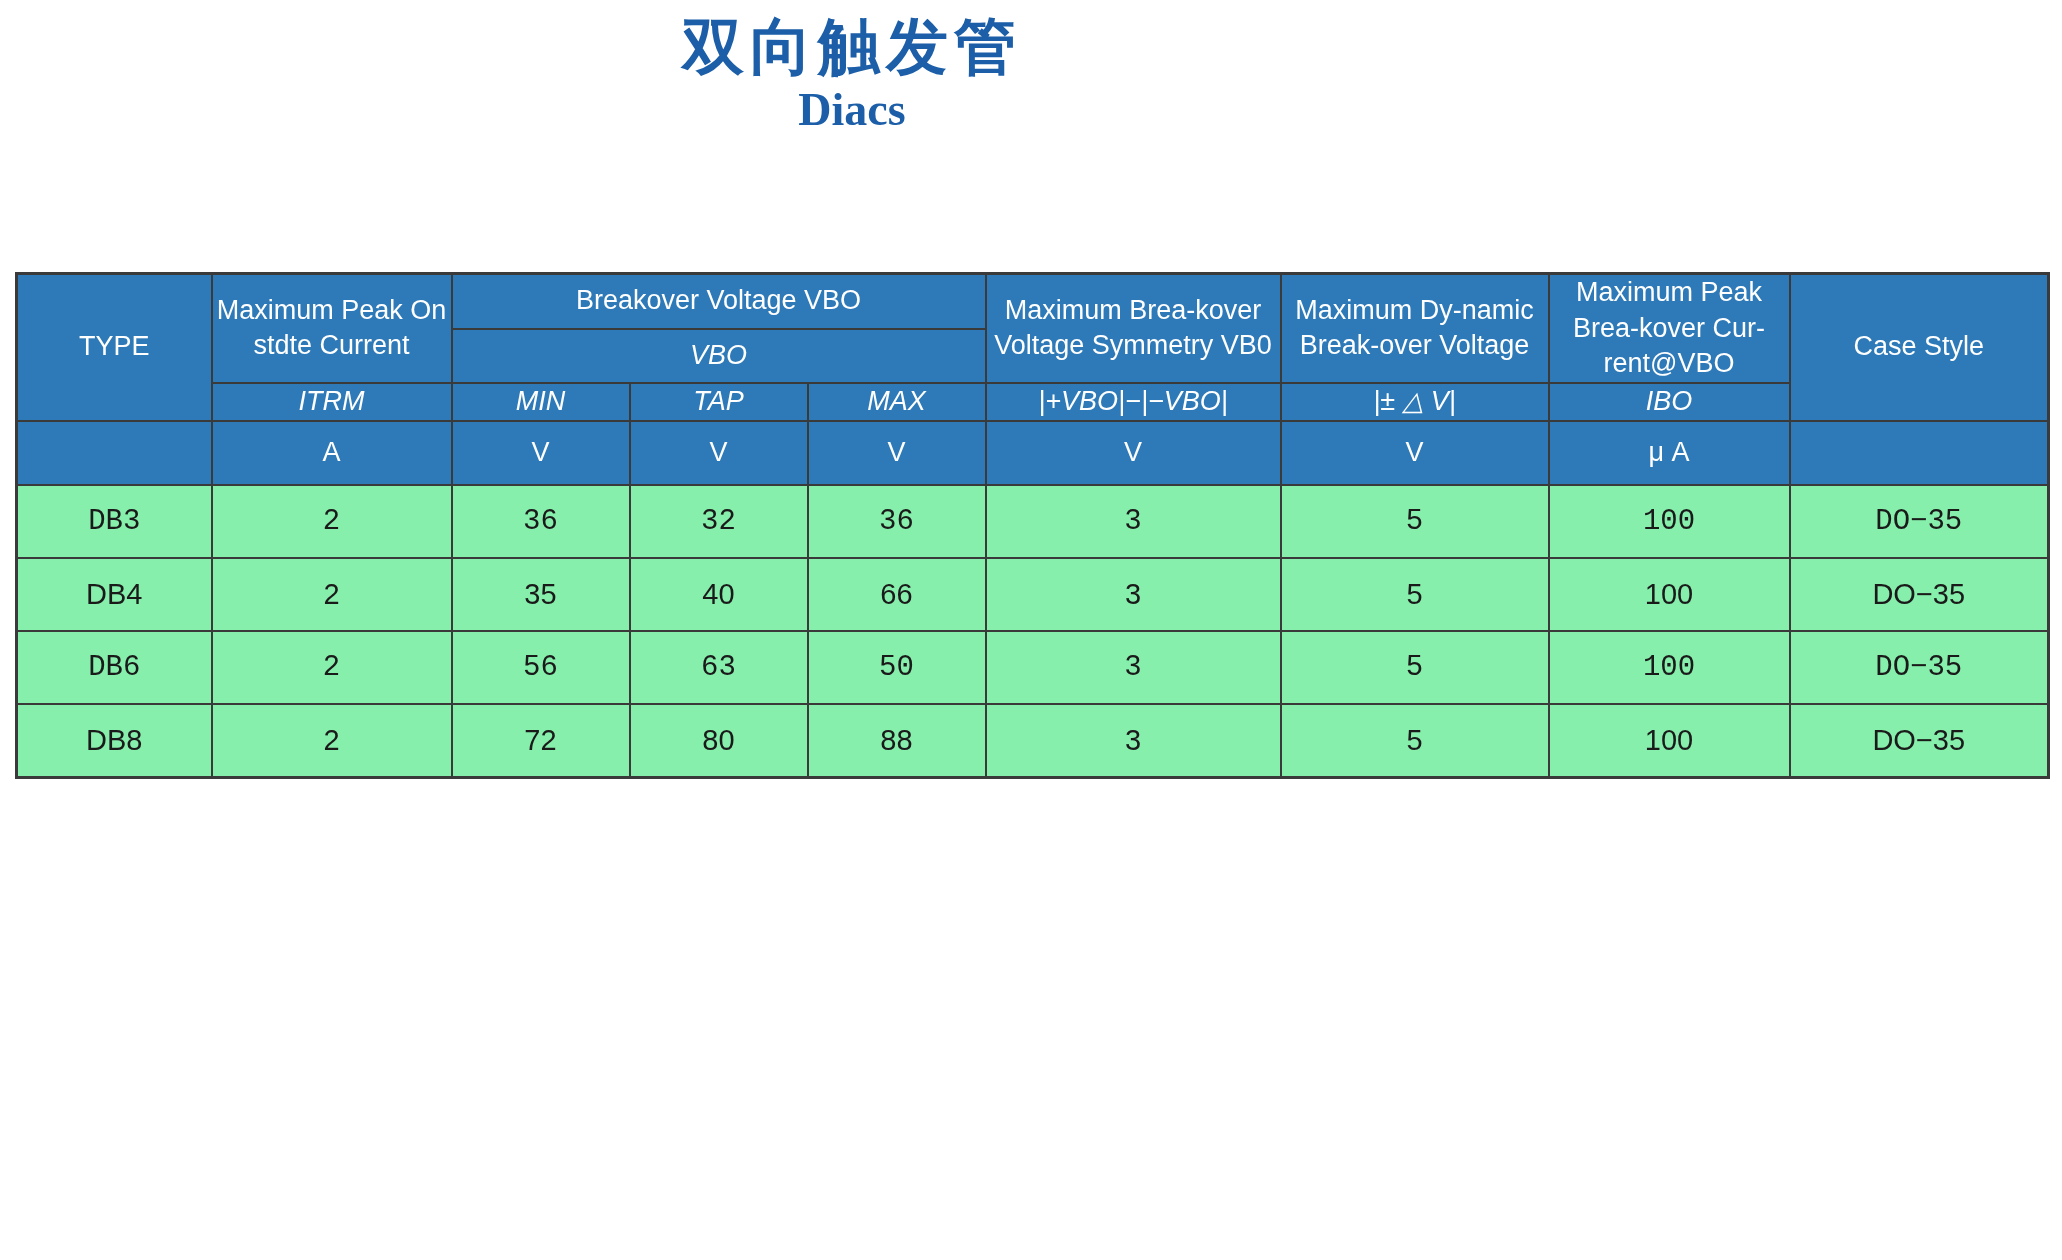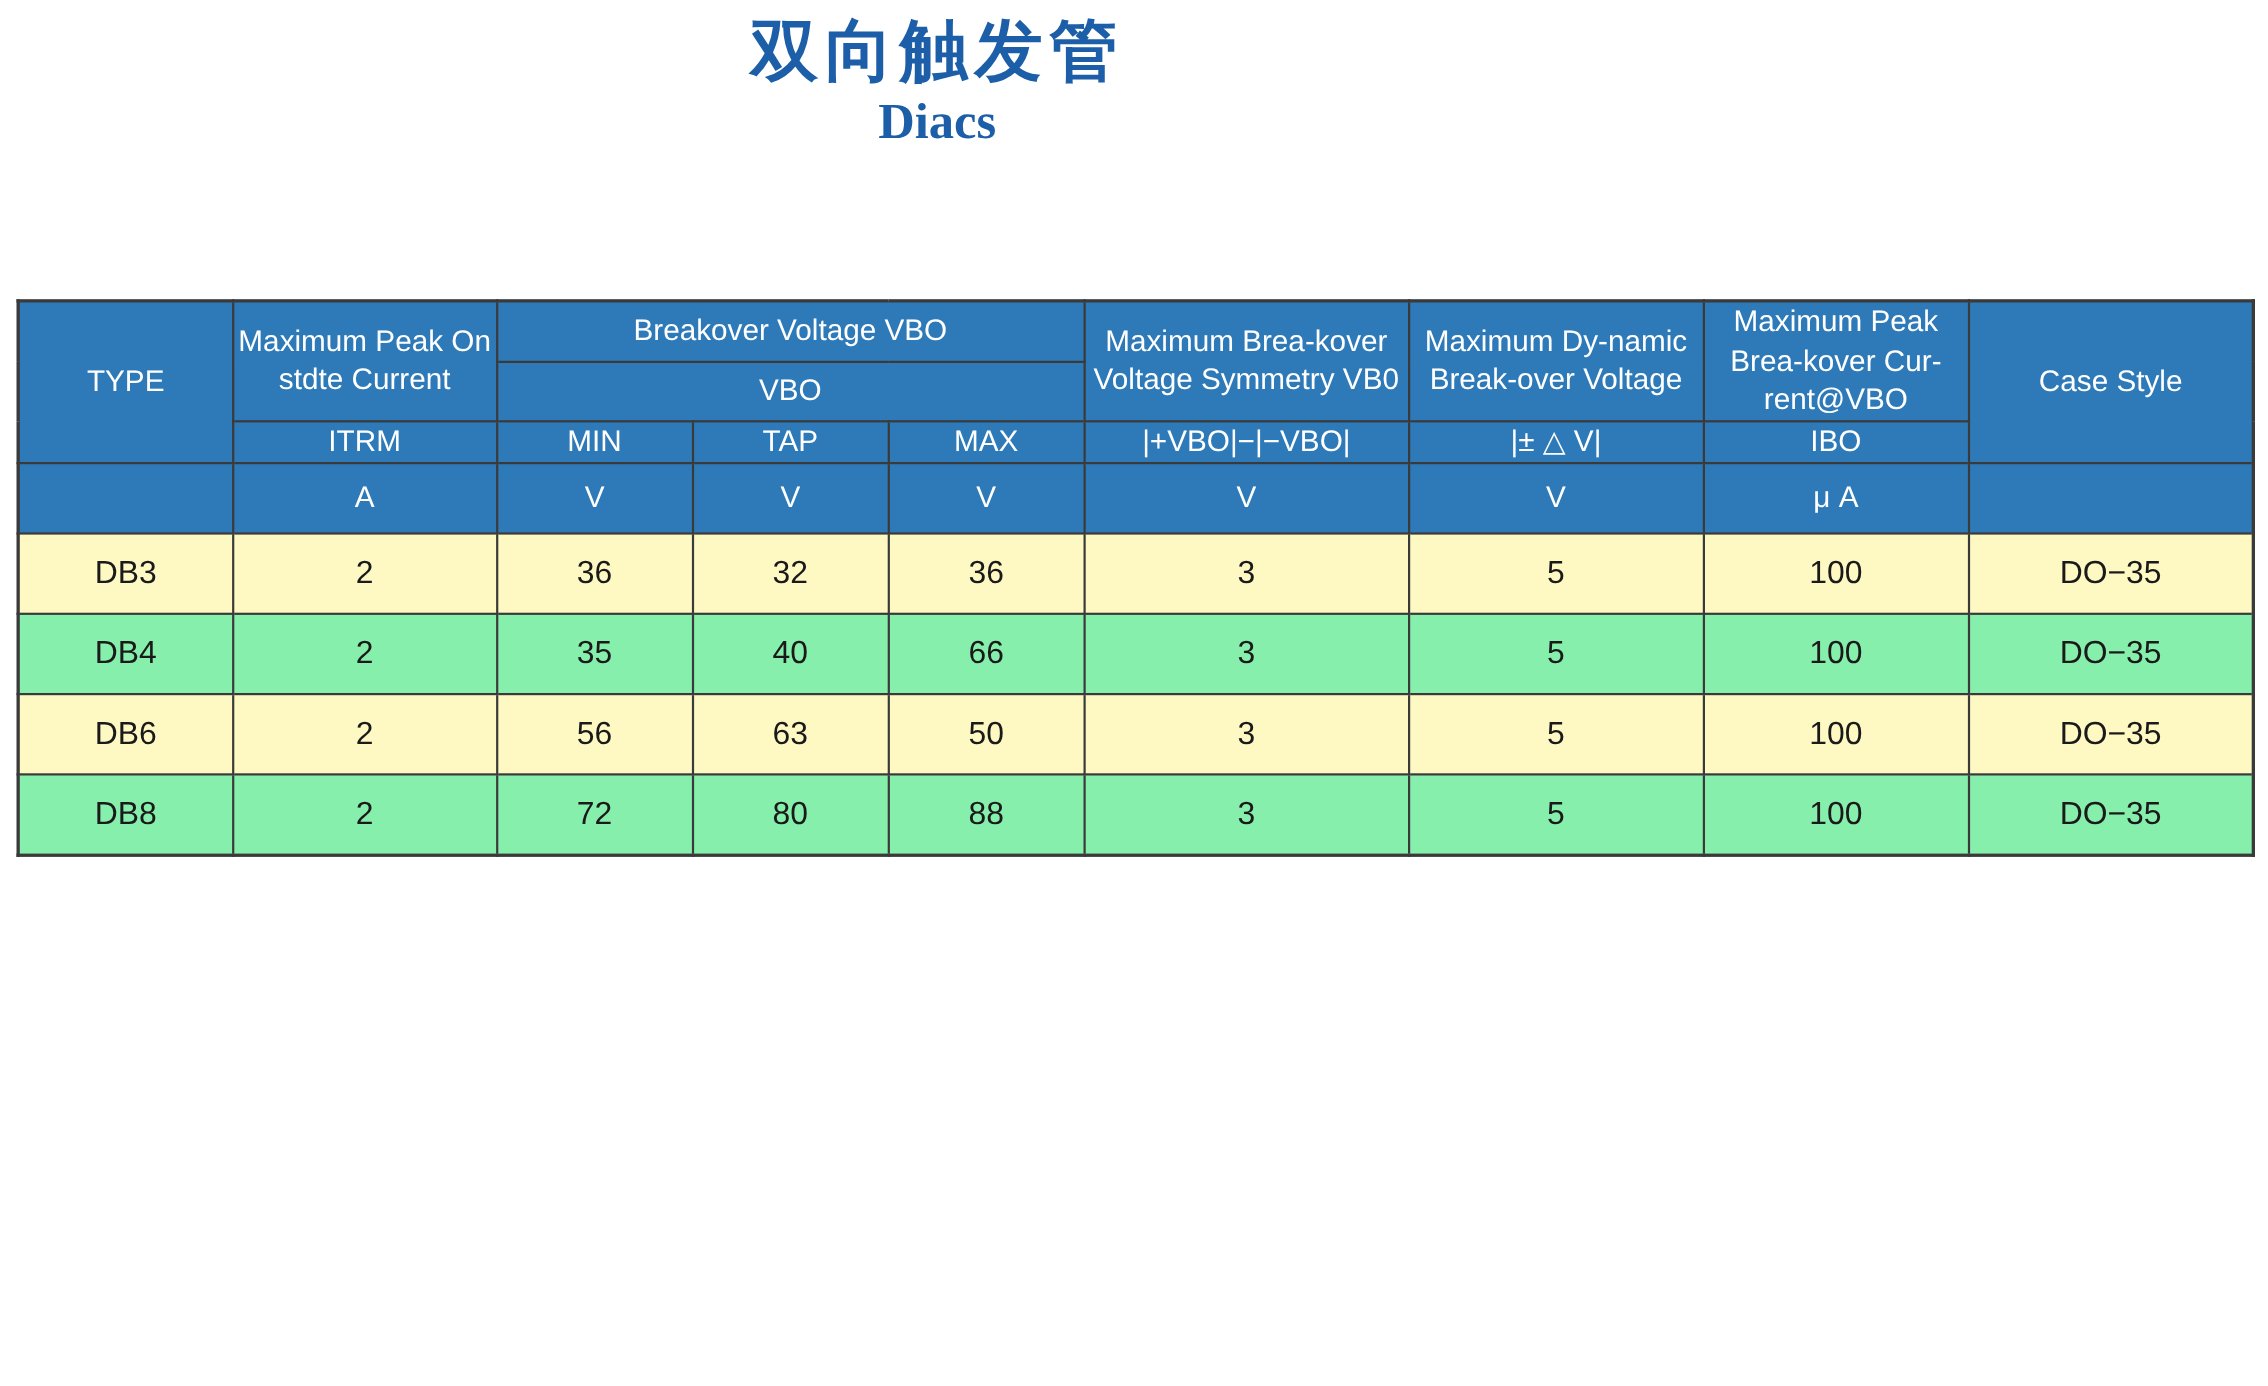--- a/index.html
+++ b/index.html
@@ -70,39 +70,41 @@
     font-weight: normal;
     font-size: 27px;
     line-height: 1.32;
   }
   th.units-cell {
     font-size: 27px;
     height: 62px;
   }
   th.sym-cell {
     font-size: 27px;
+    font-style: italic;
   }
   th.type-cell {
     font-size: 29px;
   }
   th.case-cell {
     font-size: 29px;
   }
   th.group-cell {
     font-size: 27px;
   }
 
   table.spec tbody td {
     font-size: 29px;
     color: #1a1a1a;
     height: 71px;
     background: #86efac;
   }
   table.spec tbody tr.alt td {
-    background: #fef9c3;
+    background: #86efac;
+    font-family: Liberation Mono, monospace;
   }
 
   
   col.c-type   { width: 195px; }
   col.c-itrm   { width: 240px; }
   col.c-min    { width: 178px; }
   col.c-tap    { width: 178px; }
   col.c-max    { width: 178px; }
   col.c-sym    { width: 295px; }
   col.c-dyn    { width: 268px; }

